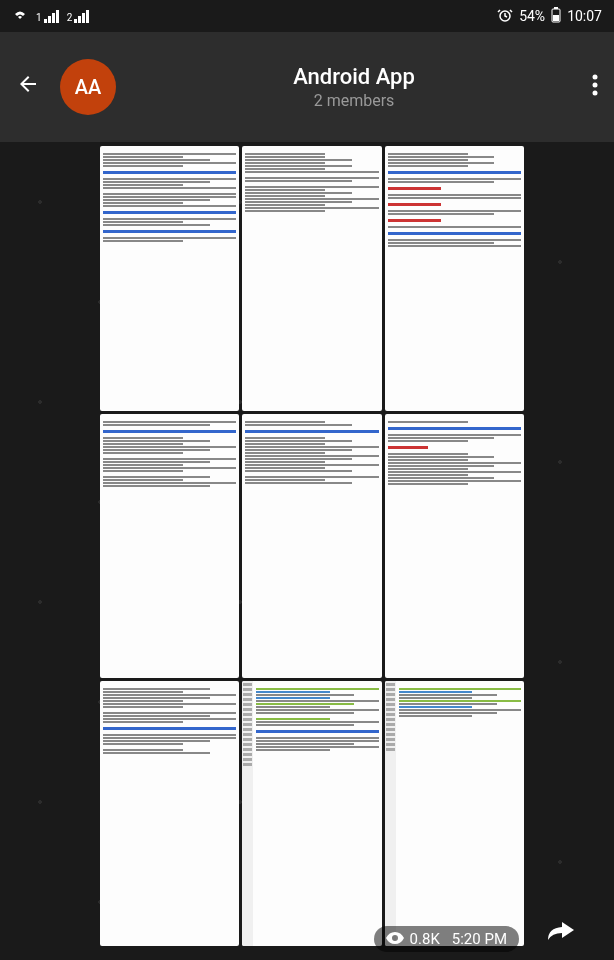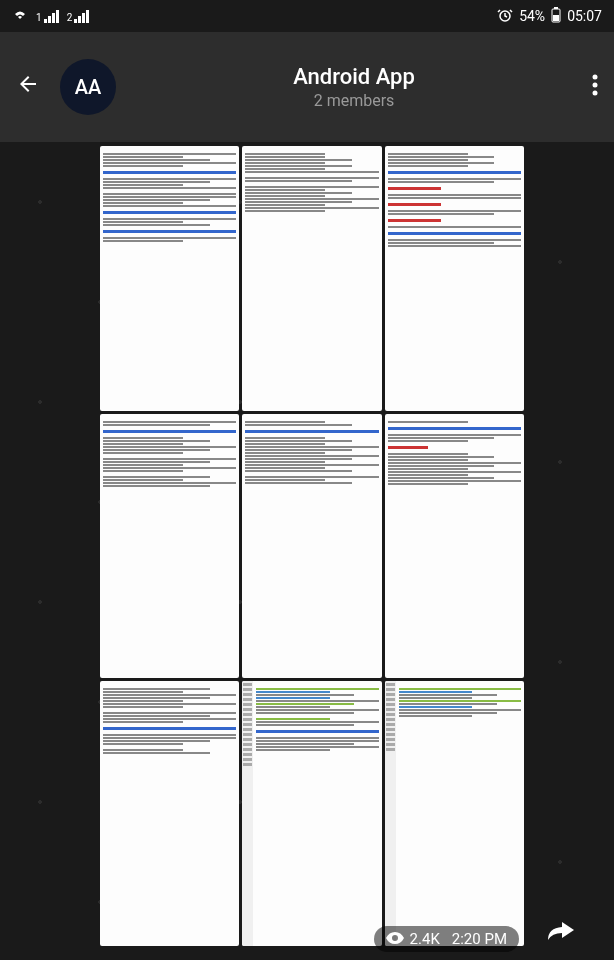--- a/index.html
+++ b/index.html
@@ -31,21 +31,21 @@
       display: flex;
       align-items: center;
       padding: 0 16px;
       gap: 20px;
     }
     .back-btn { color: #fff; font-size: 24px; cursor: pointer; }
     .avatar {
       width: 56px;
       height: 56px;
       border-radius: 50%;
-      background: #0f172a;
+      background: #c2410c;
       display: flex;
       align-items: center;
       justify-content: center;
       color: #fff;
       font-size: 20px;
       font-weight: 500;
     }
     .header-info { flex: 1; text-align: center; }
     .chat-title { color: #fff; font-size: 22px; font-weight: 500; }
     .chat-subtitle { color: #999; font-size: 16px; margin-top: 2px; }
@@ -167,21 +167,21 @@
         </svg>
     </span>
     <span>54%</span>
     <span>
       <svg width="10" height="16" viewBox="0 0 10 16">
           <rect x="1" y="2" width="8" height="13" rx="1" fill="none" stroke="#fff"></rect>
           <rect x="3" y="0" width="4" height="2" fill="#fff"></rect>
           <rect x="2" y="8" width="6" height="6" fill="#fff"></rect>
         </svg>
     </span>
-    <span>05:07</span>
+    <span>10:07</span>
   </div>
 </div>
 
 <div class="header">
   <div class="back-btn">
     <svg width="24" height="24" viewBox="0 0 24 24">
         <path d="M20 11H7.8l5.6-5.6L12 4l-8 8 8 8 1.4-1.4L7.8 13H20z" fill="#fff"></path>
       </svg>
   </div>
   <div class="avatar">
@@ -504,22 +504,22 @@
     </div>
   </div>
 
   <div class="message-footer">
     <div class="views-badge">
       <span>
         <svg width="18" height="12" viewBox="0 0 18 12">
             <path d="M9 0 Q3 0 0 6 Q3 12 9 12 Q15 12 18 6 Q15 0 9 0 Z M9 9 A3 3 0 1 1 9 3 A3 3 0 1 1 9 9" fill="#fff"></path>
           </svg>
       </span>
-      <span>2.4K</span>
-      <span style="margin-left:6px">2:20 PM</span>
+      <span>0.8K</span>
+      <span style="margin-left:6px">5:20 PM</span>
     </div>
   </div>
   <div class="forward-btn">
     <svg width="28" height="24" viewBox="0 0 28 24">
         <path d="M16 4 L28 12 L16 20 L16 15 Q6 15 2 22 Q2 10 16 9 Z" fill="#fff"></path>
       </svg>
   </div>
 </div>
 
 </body></html>

